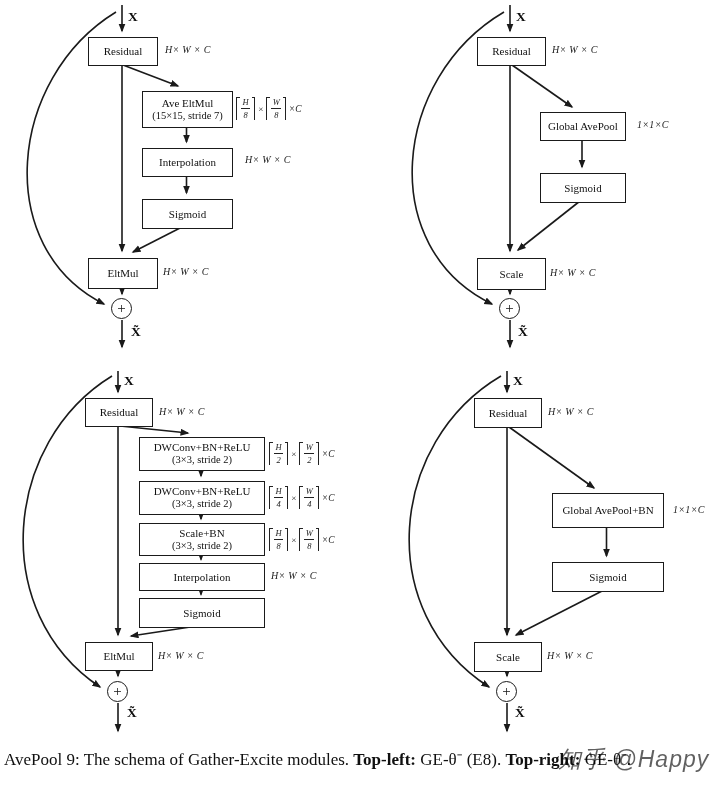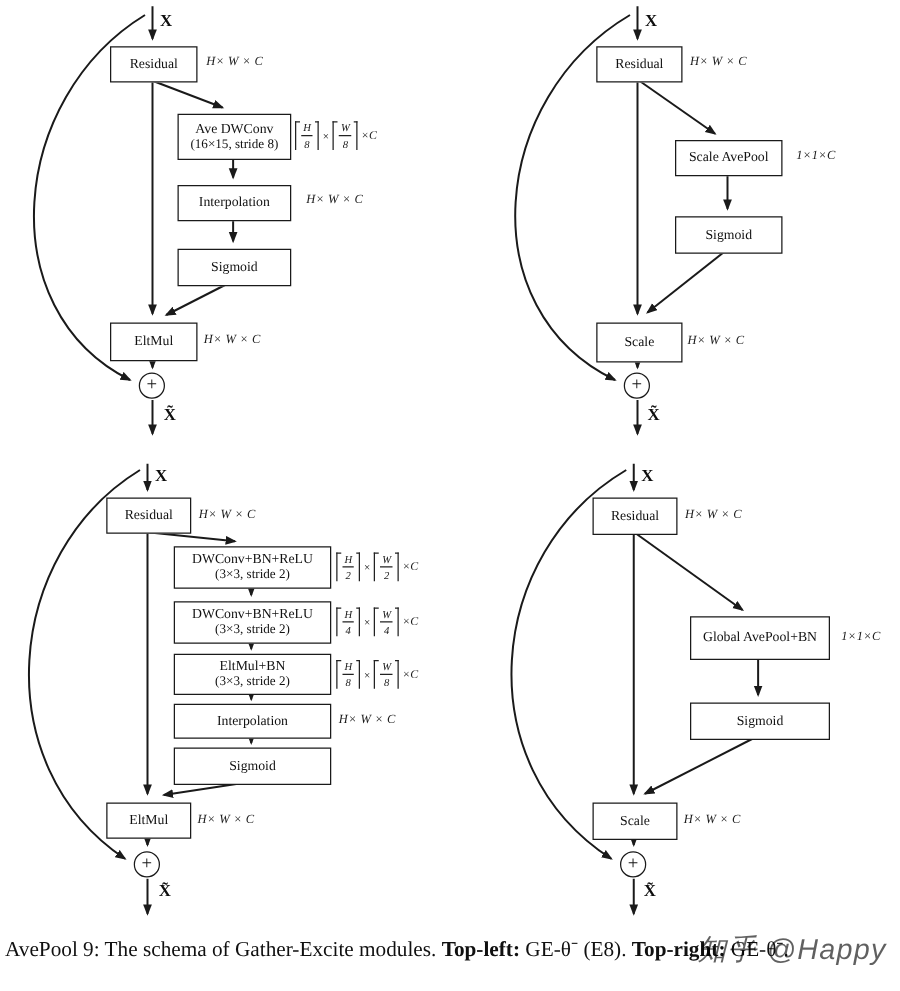--- a/index.html
+++ b/index.html
@@ -88,22 +88,22 @@
     </g>
   </svg>
 
   <div>
     <span class="io" style="left:128px;top:9px">X</span>
     <div class="box" style="left:88px;top:37px;width:68px;height:27px">
       <span>Residual</span>
     </div>
     <span class="dim" style="left:165px;top:44px">H× W × C</span>
     <div class="box" style="left:142px;top:91px;width:89px;height:35px">
-      <span>Ave DWConv</span>
-      <span class="l2">(16×15, stride 8)</span>
+      <span>Ave EltMul</span>
+      <span class="l2">(15×15, stride 7)</span>
     </div>
     <span class="frdim" style="left:236px;top:97px">
       <span class="cb l"></span>
       <span class="frac">
           <span class="num">H</span>
           <span class="den">8</span>
         </span>
       <span class="cb r"></span>
       <span class="xmul">×</span>
       <span class="cb l"></span>
@@ -131,21 +131,21 @@
     <span class="io" style="left:131px;top:324px">X̃</span>
   </div>
 
   <div>
     <span class="io" style="left:516px;top:9px">X</span>
     <div class="box" style="left:477px;top:37px;width:67px;height:27px">
       <span>Residual</span>
     </div>
     <span class="dim" style="left:552px;top:44px">H× W × C</span>
     <div class="box" style="left:540px;top:112px;width:84px;height:27px">
-      <span>Scale AvePool</span>
+      <span>Global AvePool</span>
     </div>
     <span class="dim" style="left:637px;top:119px">1×1×C</span>
     <div class="box" style="left:540px;top:173px;width:84px;height:28px">
       <span>Sigmoid</span>
     </div>
     <div class="box" style="left:477px;top:258px;width:67px;height:30px">
       <span>Scale</span>
     </div>
     <span class="dim" style="left:550px;top:267px">H× W × C</span>
     <div class="plus" style="left:499px;top:298px">
@@ -197,21 +197,21 @@
       <span class="cb l"></span>
       <span class="frac">
           <span class="num">W</span>
           <span class="den">4</span>
         </span>
       <span class="cb r"></span>
       <span class="sfx">×C</span>
     </span>
 
     <div class="box" style="left:139px;top:523px;width:124px;height:31px">
-      <span>EltMul+BN</span>
+      <span>Scale+BN</span>
       <span class="l2">(3×3, stride 2)</span>
     </div>
     <span class="frdim" style="left:269px;top:528px">
       <span class="cb l"></span>
       <span class="frac">
           <span class="num">H</span>
           <span class="den">8</span>
         </span>
       <span class="cb r"></span>
       <span class="xmul">×</span>

